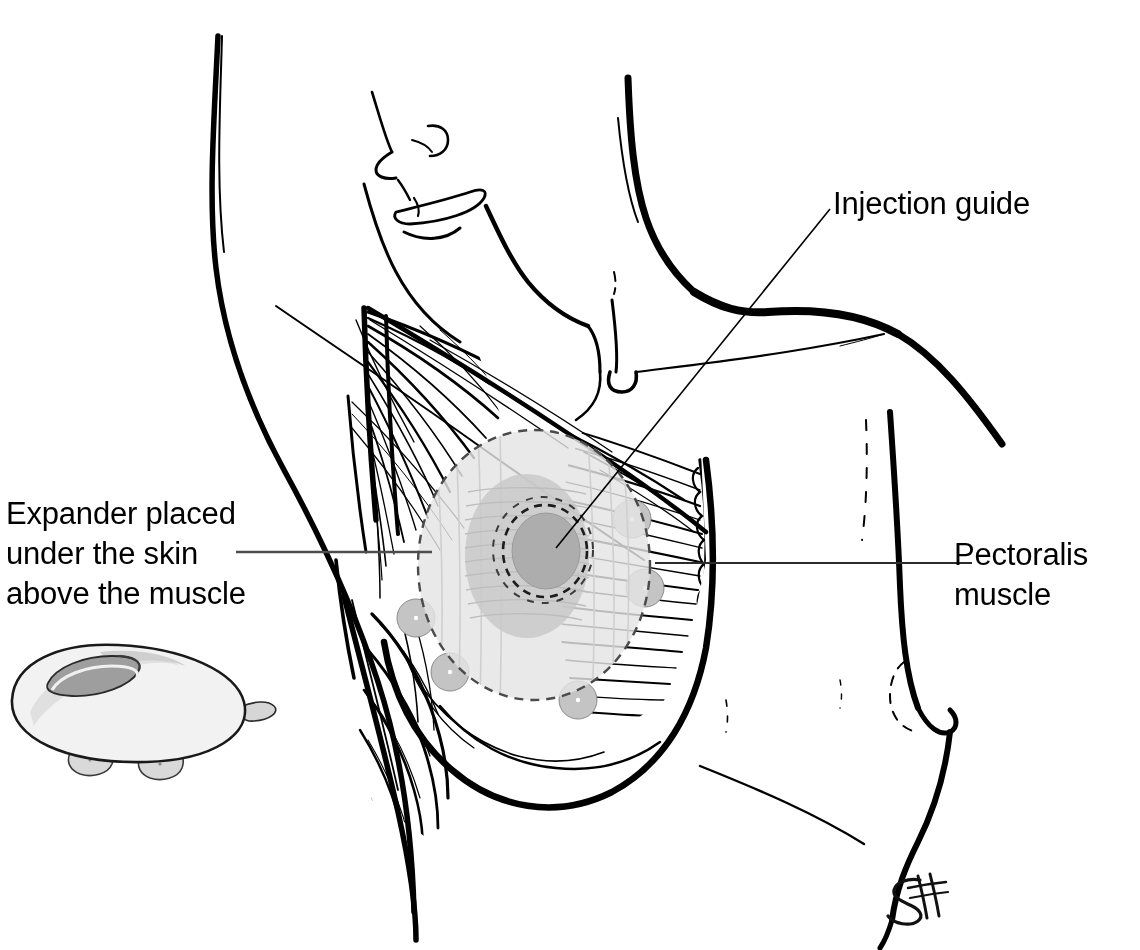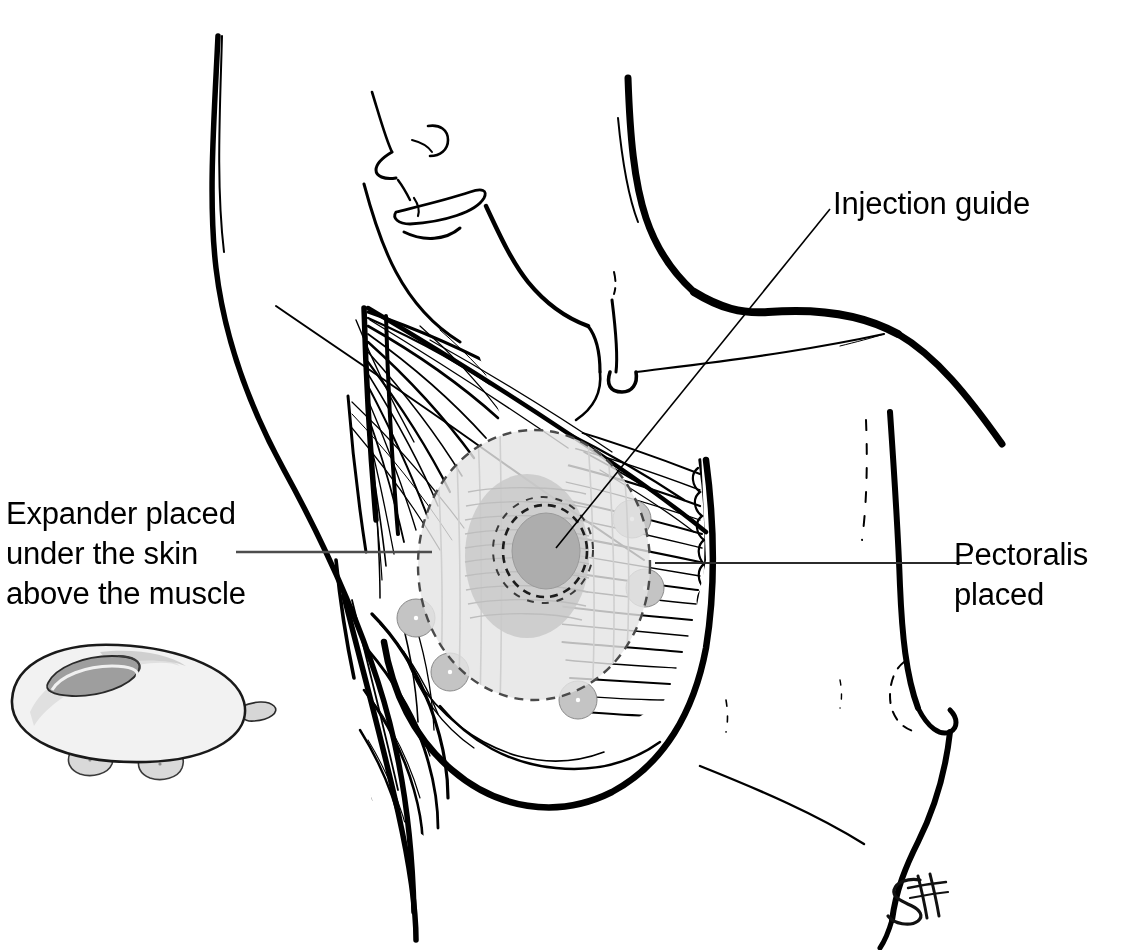--- a/index.html
+++ b/index.html
@@ -292,15 +292,15 @@
       <path d="M930 874 C934 890 937 904 939 916" stroke-width="3"></path>
       <path d="M908 888 C922 885 936 883 946 882" stroke-width="2.4"></path>
       <path d="M910 898 C924 895 938 893 948 892" stroke-width="2.2"></path>
     </g>
   </svg>
 
   <div class="label" id="label-expander"><span>Expander placed</span><br><span>under the skin</span><br><span>above the muscle</span></div>
 
   <div class="label" id="label-injection-guide">Injection guide</div>
 
-  <div class="label" id="label-pectoralis"><span>Pectoralis</span><br><span>placed</span></div>
+  <div class="label" id="label-pectoralis"><span>Pectoralis</span><br><span>muscle</span></div>
 
 </div>
 
 </body></html>

